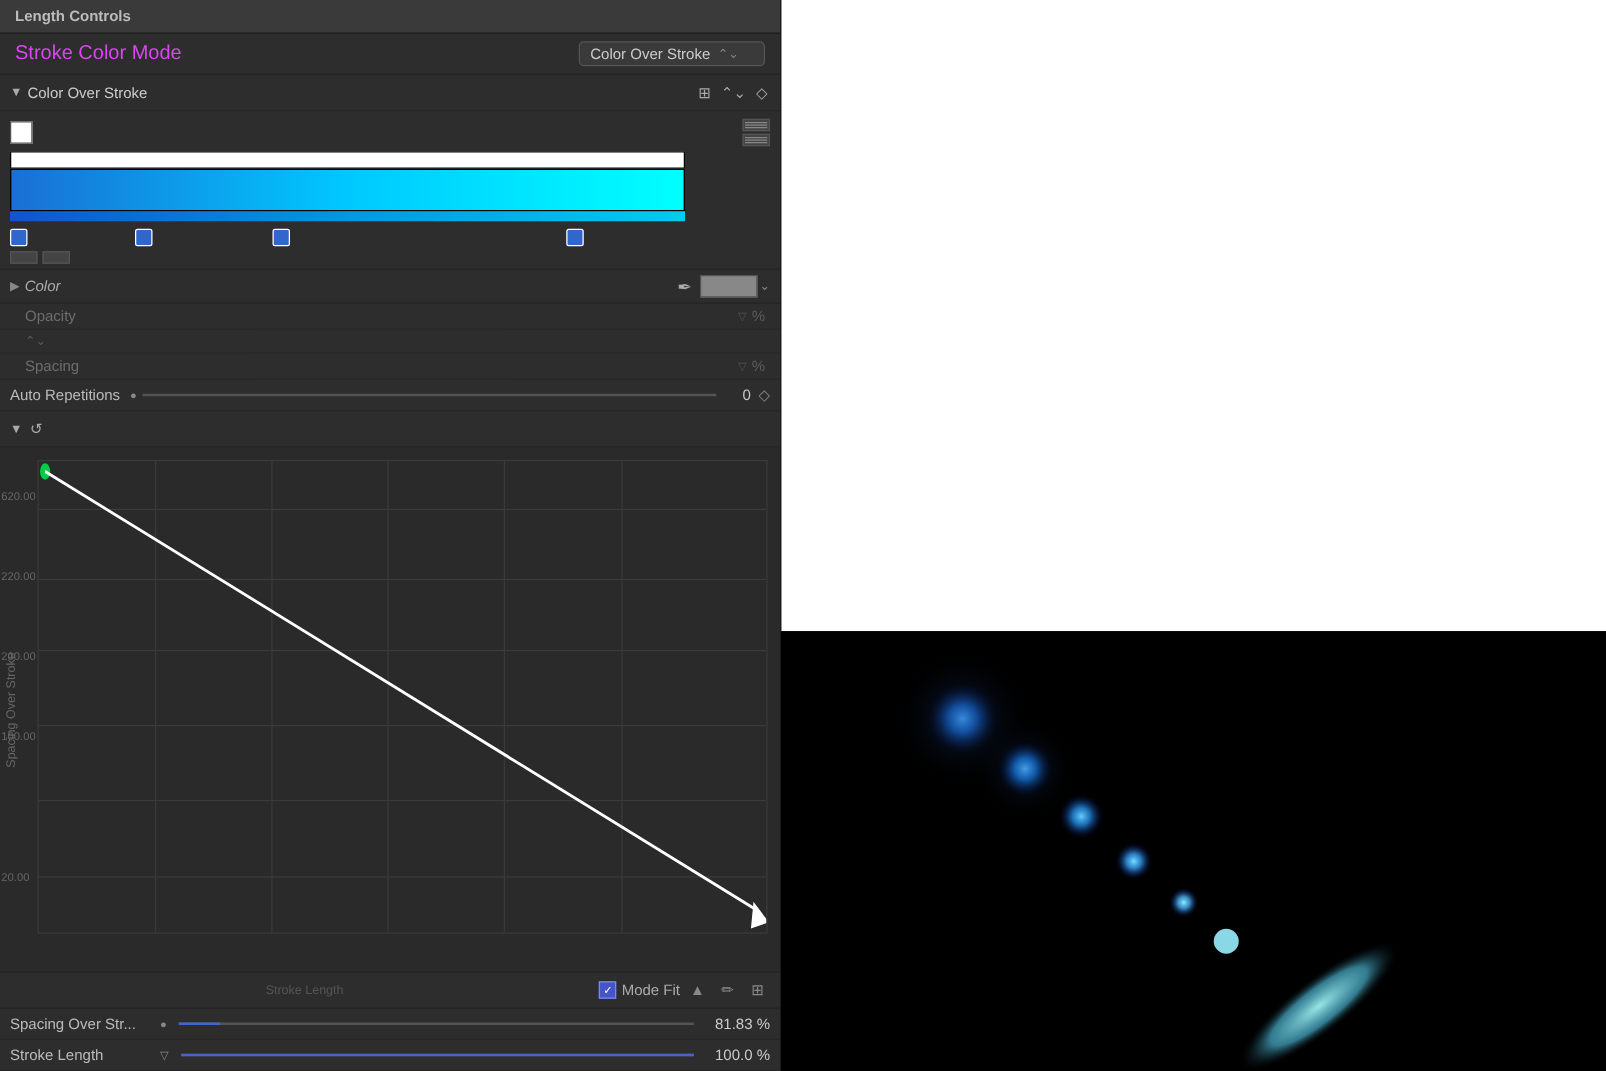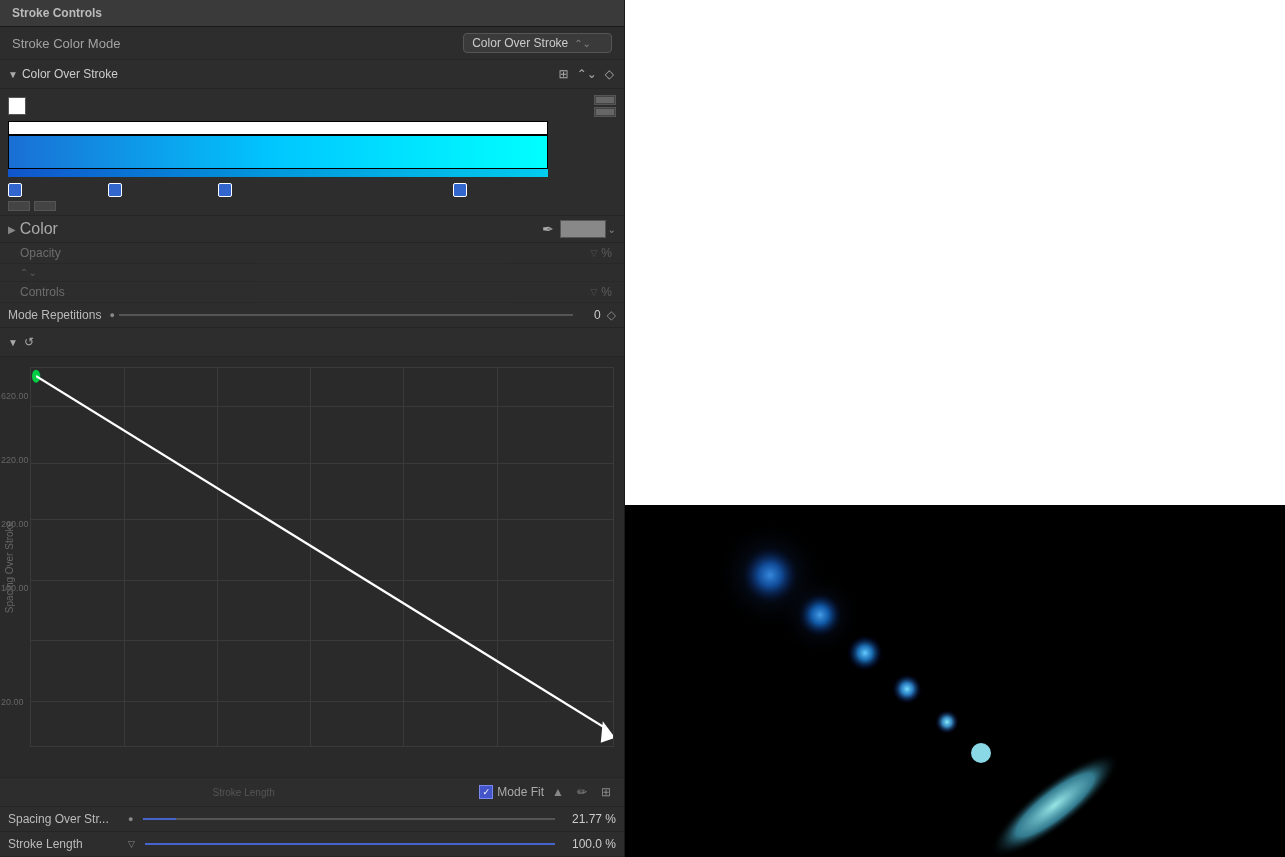--- a/index.html
+++ b/index.html
@@ -34,22 +34,22 @@
     }
 
     .stroke-mode-row {
       display: flex;
       align-items: center;
       padding: 6px 12px;
       border-bottom: 1px solid #252525;
     }
 
     .stroke-mode-label {
-      color: #a3a3a3;
-      font-size: 13px;
+      color: #d946ef;
+      font-size: 16px;
     }
 
     .stroke-mode-dropdown {
       margin-left: auto;
       background: #3a3a3a;
       border: 1px solid #555;
       color: #cccccc;
       padding: 2px 20px 2px 8px;
       border-radius: 4px;
       font-size: 12px;
@@ -200,21 +200,22 @@
 
     .color-expand-btn {
       color: #888;
       font-size: 10px;
       cursor: pointer;
       margin-right: 4px;
     }
 
     .color-label {
       color: #aaa;
-      font-size: 16px;
+      font-size: 12px;
+      font-style: italic;
     }
 
     .eyedropper-icon {
       margin-left: auto;
       margin-right: 6px;
       cursor: pointer;
       color: #aaa;
       font-size: 14px;
     }
 
@@ -502,21 +503,21 @@
       width: 100%;
       height: 100%;
     }
   </style>
 </head>
 <body>
 
 <div class="left-panel">
 
   <div class="panel-header">
-    <span>Stroke Controls</span>
+    <span>Length Controls</span>
   </div>
 
   <div class="stroke-mode-row">
     <span class="stroke-mode-label">Stroke Color Mode</span>
     <div class="stroke-mode-dropdown">
       <span>Color Over Stroke</span>
       <span class="dropdown-arrow">⌃⌄</span>
     </div>
   </div>
 
@@ -581,27 +582,27 @@
     <span class="param-label">Opacity</span>
     <span class="param-diamond">▽</span>
     <span class="param-percent">%</span>
   </div>
 
   <div class="param-row">
     <span class="param-arrows">⌃⌄</span>
   </div>
 
   <div class="param-row">
-    <span class="param-label">Controls</span>
+    <span class="param-label">Spacing</span>
     <span class="param-diamond">▽</span>
     <span class="param-percent">%</span>
   </div>
 
   <div class="rep-row">
-    <span class="rep-label">Mode Repetitions</span>
+    <span class="rep-label">Auto Repetitions</span>
     <span class="rep-diamond">●</span>
     <div class="rep-slider"></div>
     <span class="rep-value">0</span>
     <span class="rep-keyframe">◇</span>
   </div>
 
   <div class="spacing-header">
     <span class="section-triangle">▼</span>
     <span class="icon-btn">↺</span>
   </div>
@@ -652,21 +653,21 @@
     <div class="tool-icon">⊞</div>
   </div>
 
   <div class="bottom-rows">
     <div class="slider-row">
       <span class="slider-label">Spacing Over Str...</span>
       <span class="slider-diamond">●</span>
       <div class="slider-track">
         <div class="slider-filled" style="width: 8%;"></div>
       </div>
-      <span class="slider-value">21.77 %</span>
+      <span class="slider-value">81.83 %</span>
     </div>
     <div class="slider-row">
       <span class="slider-label">Stroke Length</span>
       <span class="slider-diamond">▽</span>
       <div class="slider-track">
         <div class="slider-filled" style="width: 100%;"></div>
       </div>
       <span class="slider-value">100.0 %</span>
     </div>
   </div>

